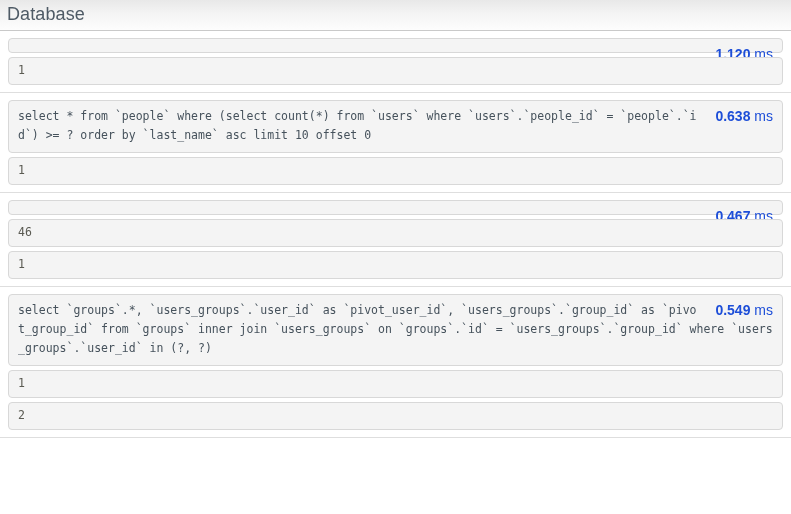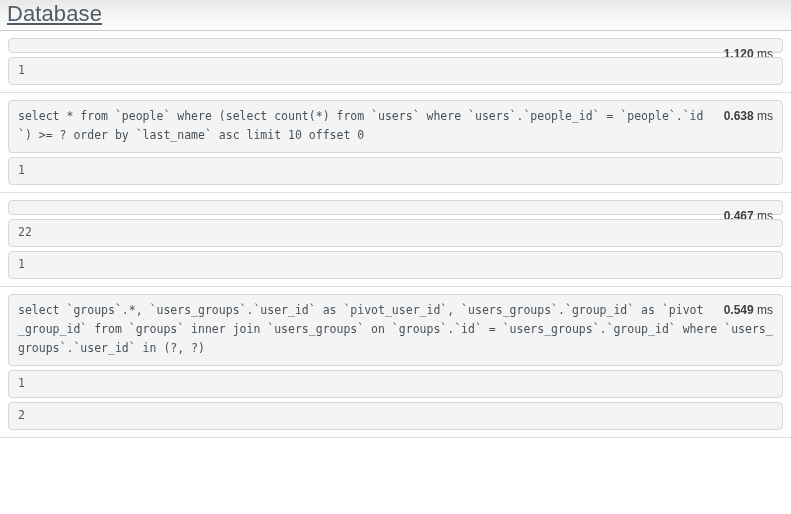--- a/index.html
+++ b/index.html
@@ -21,26 +21,25 @@
     position: relative;
     height: 31px;
     background: linear-gradient(to bottom, #e8e8e8 0%, #f4f4f4 45%, #fdfdfd 100%);
     border-bottom: 1px solid #c9c9c9;
     box-sizing: border-box;
   }
   .section-header .title {
     position: absolute;
     left: 7px;
     top: -1px;
-    font-size: 22px;
+    font-size: 18px;
     font-weight: 400;
     color: #4f5b66;
     letter-spacing: 0.1px;
     line-height: 30px;
-    text-decoration: underline;
   }
 
   
   .query-list {
     padding: 0;
   }
   .query-group {
     padding: 7px 8px 7px 8px;
     border-bottom: 1px solid #dedede;
     box-sizing: border-box;
@@ -67,22 +66,22 @@
     line-height: 19px;
     color: #46525c;
     white-space: pre-wrap;
     word-break: break-all;
     margin: 0;
     padding-right: 0;
   }
   .sql-text .timing {
     float: right;
     font-family: "Liberation Sans", sans-serif;
-    font-size: 12px;
-    color: #404040;
+    font-size: 14px;
+    color: #1d4ed8;
     margin-left: 16px;
     white-space: nowrap;
   }
   .sql-text .timing .num {
     font-weight: bold;
   }
   .sql-text .timing .unit {
     font-weight: normal;
   }
 
@@ -130,21 +129,21 @@
         </div>
         <div class="panel binding-panel">
           <div class="binding-text">1</div>
         </div>
       </div>
       <div class="query-group">
         <div class="panel sql-panel">
           <div class="sql-text"><span class="timing"><span class="num">0.467</span><span class="unit"> ms</span></span></div>
         </div>
         <div class="panel binding-panel">
-          <div class="binding-text">22</div>
+          <div class="binding-text">46</div>
         </div>
         <div class="panel binding-panel">
           <div class="binding-text">1</div>
         </div>
       </div>
       <div class="query-group">
         <div class="panel sql-panel">
           <div class="sql-text"><span class="timing"><span class="num">0.549</span><span class="unit"> ms</span></span><span>select `groups`.*, `users_groups`.`user_id` as `pivot_user_id`, `users_groups`.`group_id` as `pivot_group_id` from `groups` inner join `users_groups` on `groups`.`id` = `users_groups`.`group_id` where `users_groups`.`user_id` in (?, ?)</span></div>
         </div>
         <div class="panel binding-panel">

